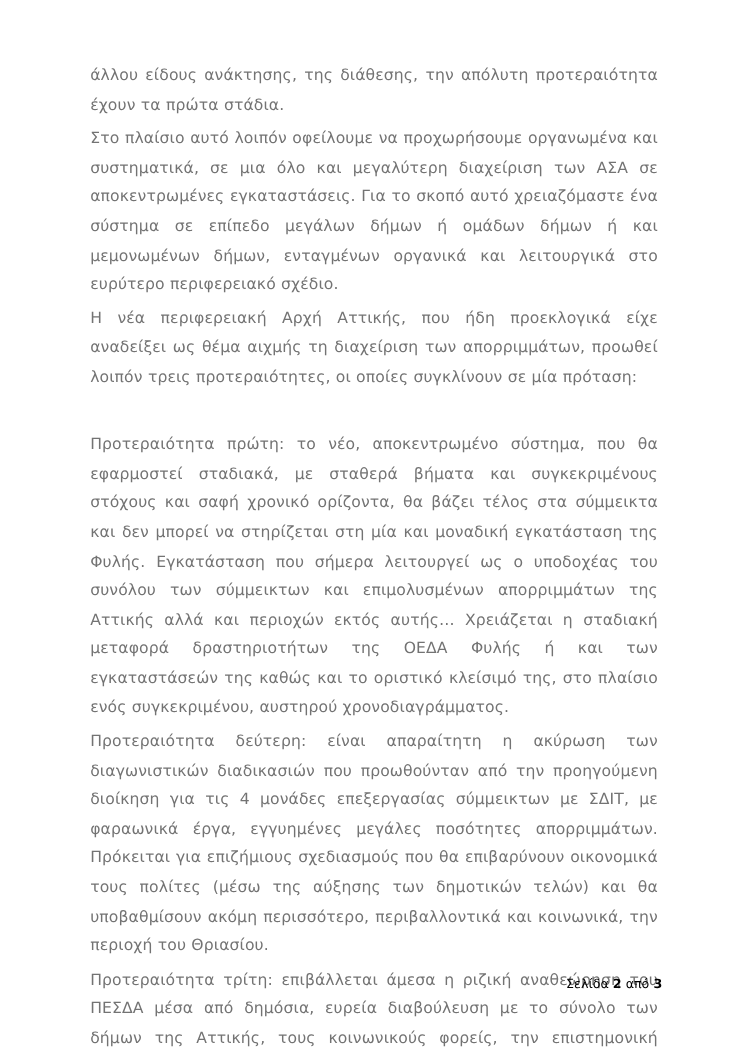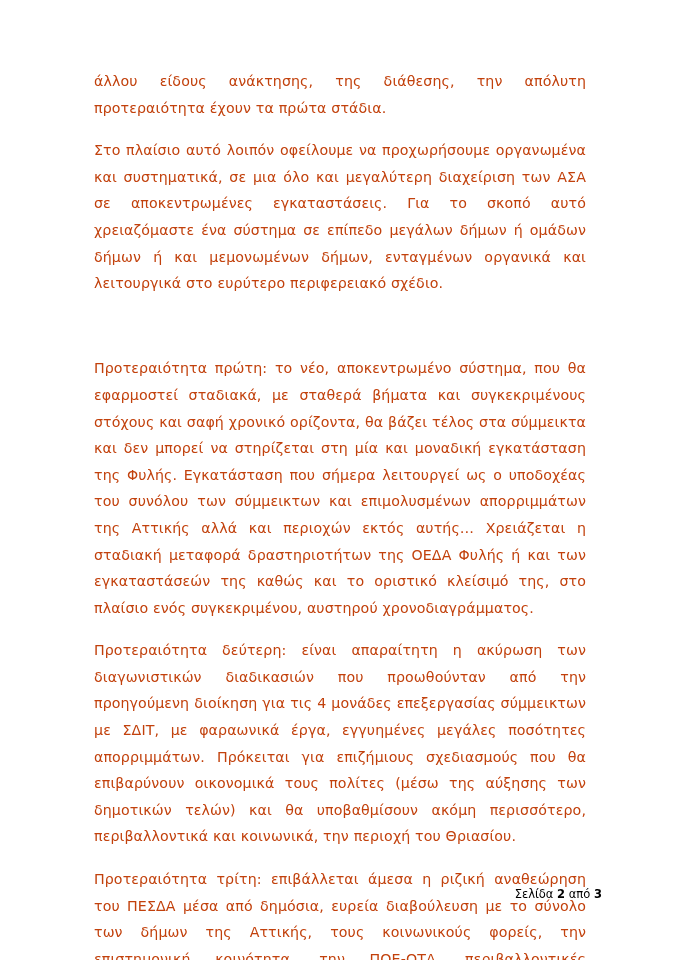--- a/index.html
+++ b/index.html
@@ -28,29 +28,29 @@
   }
 
   .content {
     position: absolute;
     left: 78px;
     top: 52px;
     width: 524px;
   }
 
   .para {
-    margin: 16px;
+    margin: 4px;
     padding: 0;
     text-align: justify;
     text-justify: inter-word;
     font-size: 14.2px;
     line-height: 26.6px;
     letter-spacing: 0.1px;
     word-spacing: 0.2px;
-    color: #c2410c;
+    color: #737373;
   }
 
   .para + .para {
     margin-top: 0;
   }
 
   
   .spacer-1 { height: 26.6px; }
 
   .lead {
@@ -79,20 +79,21 @@
 <body>
 
 <div class="page">
 
   <div class="content">
 
     <p class="para">άλλου είδους ανάκτησης, της διάθεσης, την απόλυτη προτεραιότητα έχουν τα πρώτα στάδια.</p>
 
     <p class="para">Στο πλαίσιο αυτό λοιπόν οφείλουμε να προχωρήσουμε οργανωμένα και συστηματικά, σε μια όλο και μεγαλύτερη διαχείριση των ΑΣΑ σε αποκεντρωμένες εγκαταστάσεις. Για το σκοπό αυτό χρειαζόμαστε ένα σύστημα σε επίπεδο μεγάλων δήμων ή ομάδων δήμων ή και μεμονωμένων δήμων, ενταγμένων οργανικά και λειτουργικά στο ευρύτερο περιφερειακό σχέδιο.</p>
 
+    <p class="para">Η νέα περιφερειακή Αρχή Αττικής, που ήδη προεκλογικά είχε αναδείξει ως θέμα αιχμής τη διαχείριση των απορριμμάτων, προωθεί λοιπόν τρεις προτεραιότητες, οι οποίες συγκλίνουν σε μία πρόταση:</p>
 
     <div class="para spacer-1"></div>
 
     <p class="para"><span class="lead">Προτεραιότητα πρώτη</span><span>: το νέο, αποκεντρωμένο σύστημα, που θα εφαρμοστεί σταδιακά, με σταθερά βήματα και συγκεκριμένους στόχους και σαφή χρονικό ορίζοντα, θα βάζει τέλος στα σύμμεικτα και δεν μπορεί να στηρίζεται στη μία και μοναδική εγκατάσταση της Φυλής. Εγκατάσταση που σήμερα λειτουργεί ως ο υποδοχέας του συνόλου των σύμμεικτων και επιμολυσμένων απορριμμάτων της Αττικής αλλά και περιοχών εκτός αυτής… Χρειάζεται η σταδιακή μεταφορά δραστηριοτήτων της ΟΕΔΑ Φυλής ή και των εγκαταστάσεών της καθώς και το οριστικό κλείσιμό της, στο πλαίσιο ενός συγκεκριμένου, αυστηρού χρονοδιαγράμματος.</span></p>
 
     <p class="para"><span class="lead">Προτεραιότητα δεύτερη</span><span>: είναι απαραίτητη η ακύρωση των διαγωνιστικών διαδικασιών που προωθούνταν από την προηγούμενη διοίκηση για τις 4 μονάδες επεξεργασίας σύμμεικτων με ΣΔΙΤ, με φαραωνικά έργα, εγγυημένες μεγάλες ποσότητες απορριμμάτων. Πρόκειται για επιζήμιους σχεδιασμούς που θα επιβαρύνουν οικονομικά τους πολίτες (μέσω της αύξησης των δημοτικών τελών) και θα υποβαθμίσουν ακόμη περισσότερο, περιβαλλοντικά και κοινωνικά, την περιοχή του Θριασίου.</span></p>
 
     <p class="para"><span class="lead">Προτεραιότητα τρίτη</span><span>: επιβάλλεται άμεσα η ριζική αναθεώρηση του ΠΕΣΔΑ μέσα από δημόσια, ευρεία διαβούλευση με το σύνολο των δήμων της Αττικής, τους κοινωνικούς φορείς, την επιστημονική κοινότητα, την ΠΟΕ-ΟΤΑ, περιβαλλοντικές οργανώσεις. Η αναθεώρηση του ΠΕΣΔΑ αναδεικνύεται έτσι σε μία κρίσιμης σημασίας διαδικασία καθώς θα αποτυπώσει τα νέα χαρακτηριστικά του νέου μοντέλου διαχείρισης. Ένα μοντέλο όπου καθοριστικός θα είναι ο ρόλος των τοπικών σχεδιασμών, σε επίπεδο δήμων.</span></p>
 
   </div>

